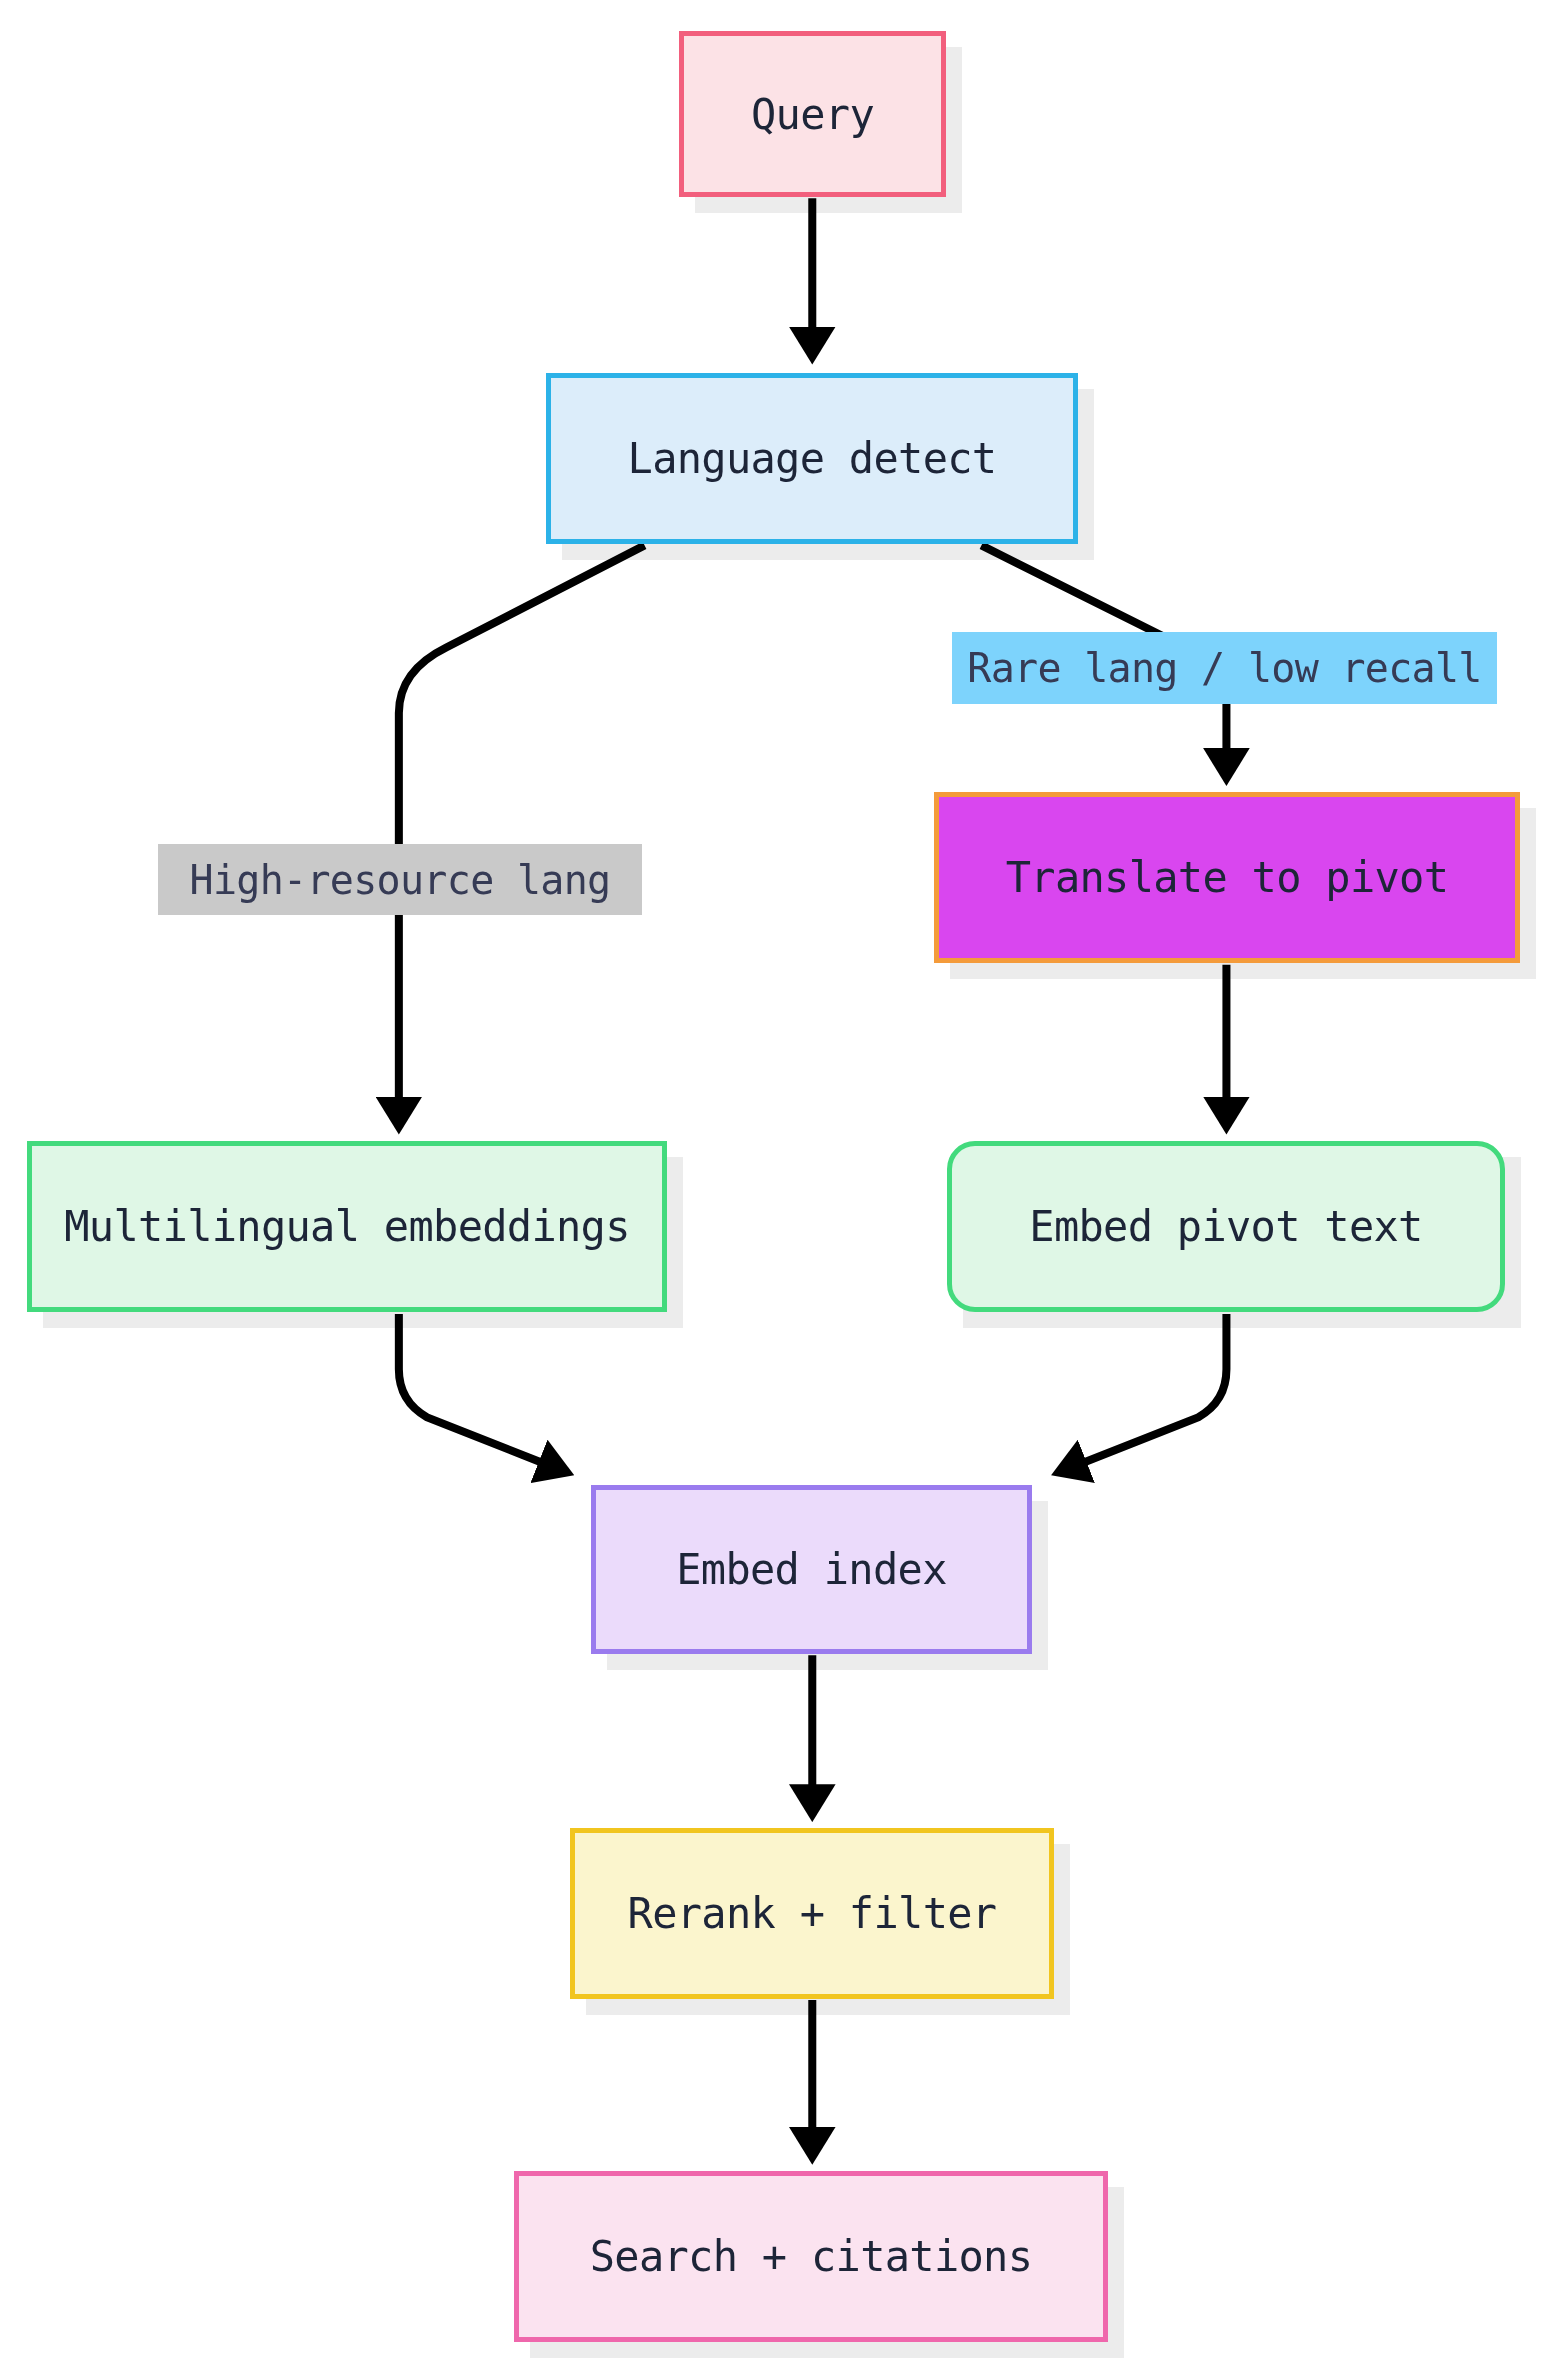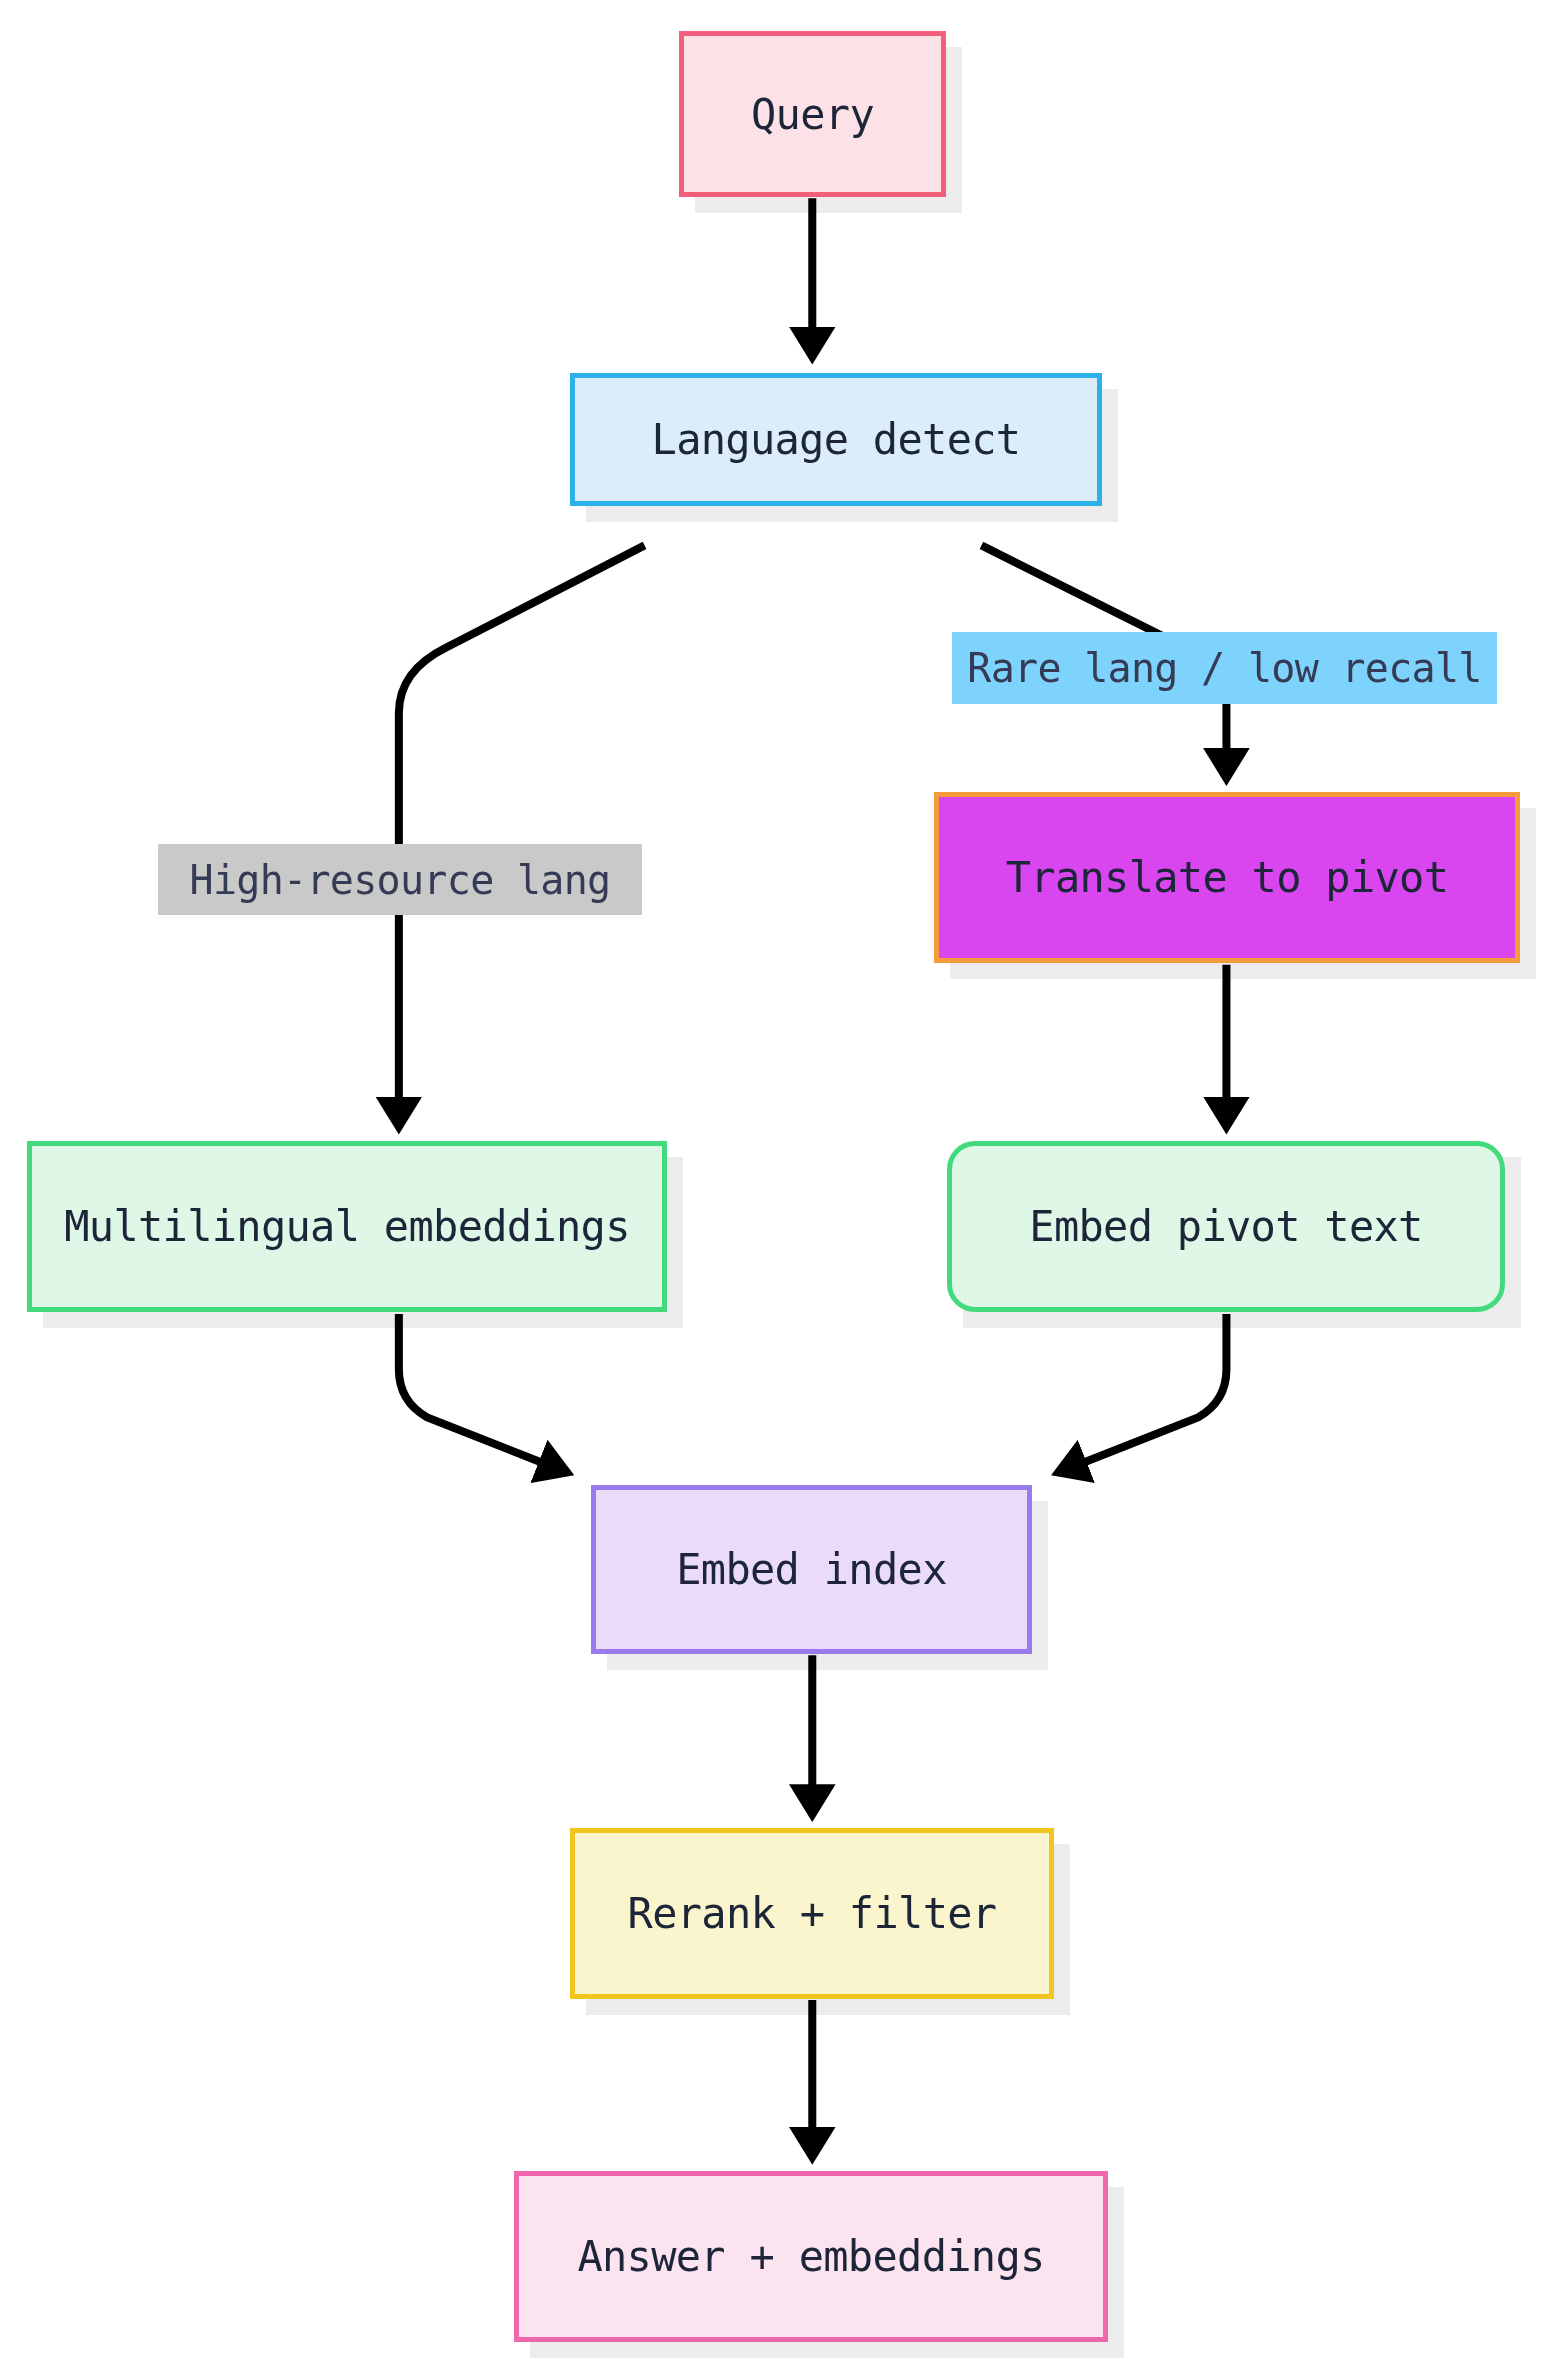--- a/index.html
+++ b/index.html
@@ -13,21 +13,21 @@
   .canvas{
     position:relative;
     width:1548px;
     height:2377px;
     background:var(--background);
     font-family:"DejaVu Sans Mono","Liberation Mono",monospace;
     overflow:hidden;
   }
   
   .g-query    {left:679px;  top:31px;   width:267px;  height:166px;}
-  .g-lang     {left:570px;  top:373px;  width:532px;  height:133px;}
+  .g-lang     {left:546px;  top:373px;  width:532px;  height:171px;}
   .g-translate{left:934px; top:792px; width:586px;  height:171px;}
   .g-multi    {left:27px;   top:1141px; width:640px; height:171px;}
   .g-embed    {left:947px; top:1141px; width:558px;  height:171px;}
   .g-search   {left:591px;  top:1485px; width:441px;  height:169px;}
   .g-rerank   {left:570px;  top:1828px; width:484px;  height:171px;}
   .g-answer   {left:514px;  top:2171px; width:594px;  height:171px;}
   .g-label-high{left:158px;  top:844px; width:484px; height:71px;}
   .g-label-rare{left:952px; top:632px;  width:545px; height:72px;}
 
   .node-shadow{
@@ -119,21 +119,21 @@
   <div class="node g-embed" style="background: rgb(223, 247, 230); border-color: rgb(67, 218, 125); border-radius: 28px;">
     <span>Embed pivot text</span>
   </div>
   <div class="node g-search" style="background: rgb(235, 219, 251); border-color: rgb(154, 123, 238);">
     <span>Embed index</span>
   </div>
   <div class="node g-rerank" style="background: rgb(251, 245, 205); border-color: rgb(241, 197, 31); text-align: center;">
     <span>Rerank + filter</span>
   </div>
   <div class="node g-answer" style="background: rgb(251, 227, 240); border-color: rgb(239, 103, 172);">
-    <span>Answer + embeddings</span>
+    <span>Search + citations</span>
   </div>
 
   <div class="edge-label g-label-high" style="background: rgb(201, 201, 201);">
     <span>High-resource lang</span>
   </div>
   <div class="edge-label g-label-rare" style="background: #7dd3fc;">
     <span>Rare lang / low recall</span>
   </div>
 
 </div>

